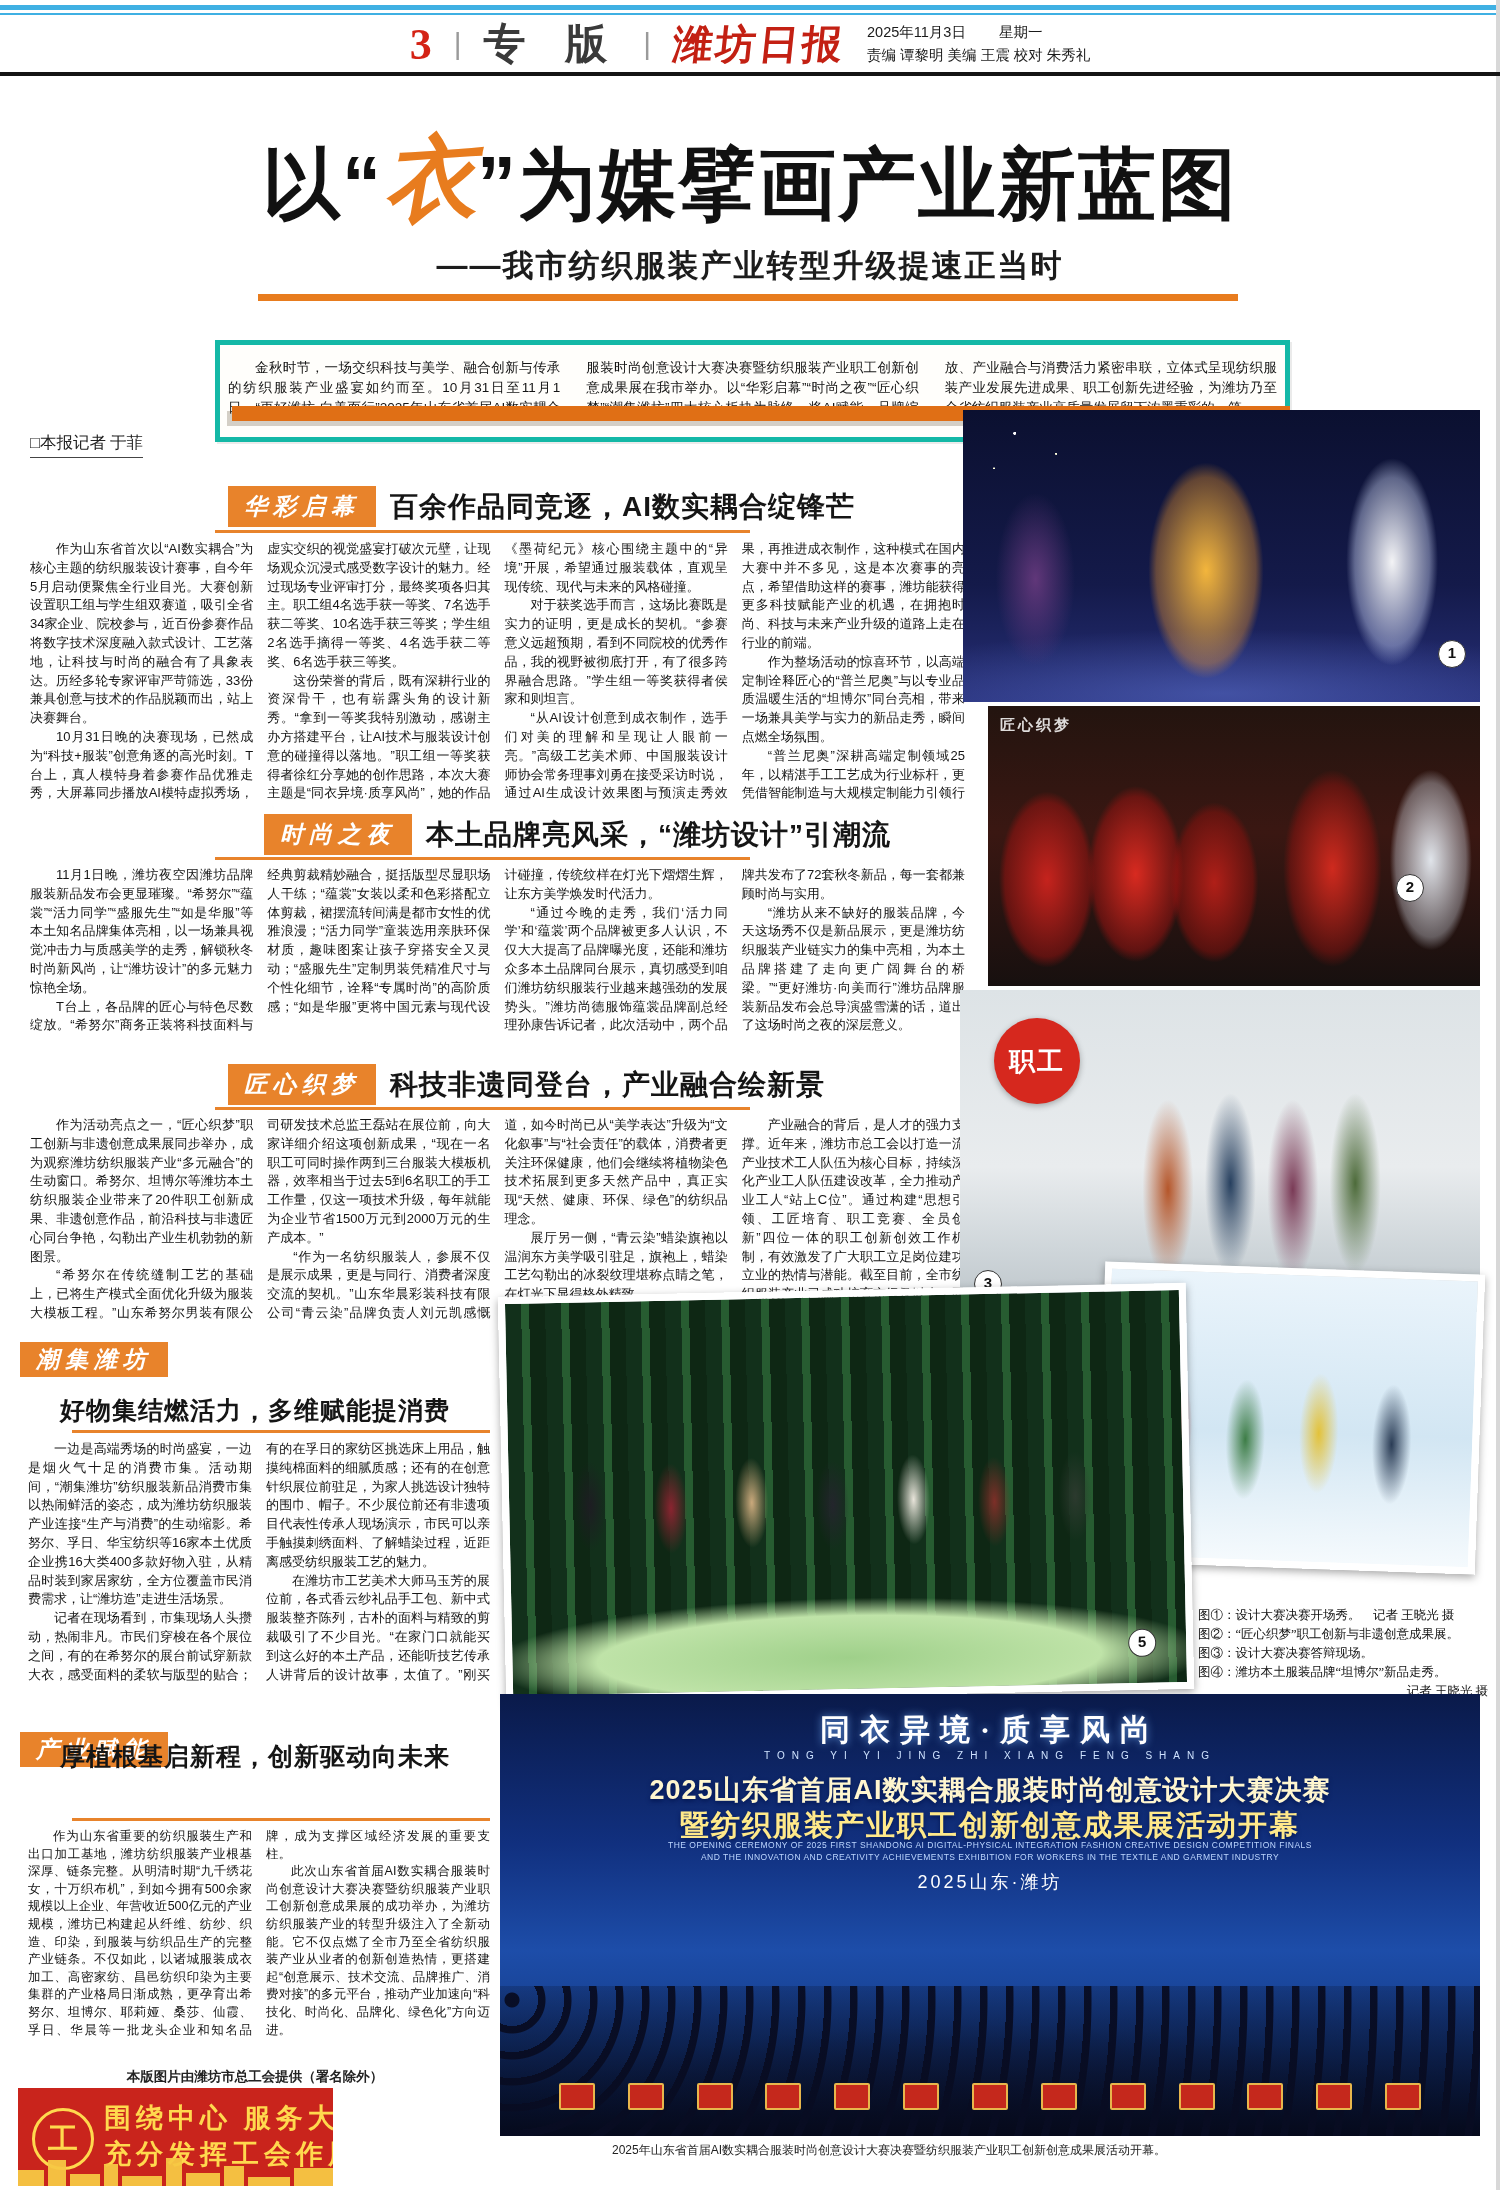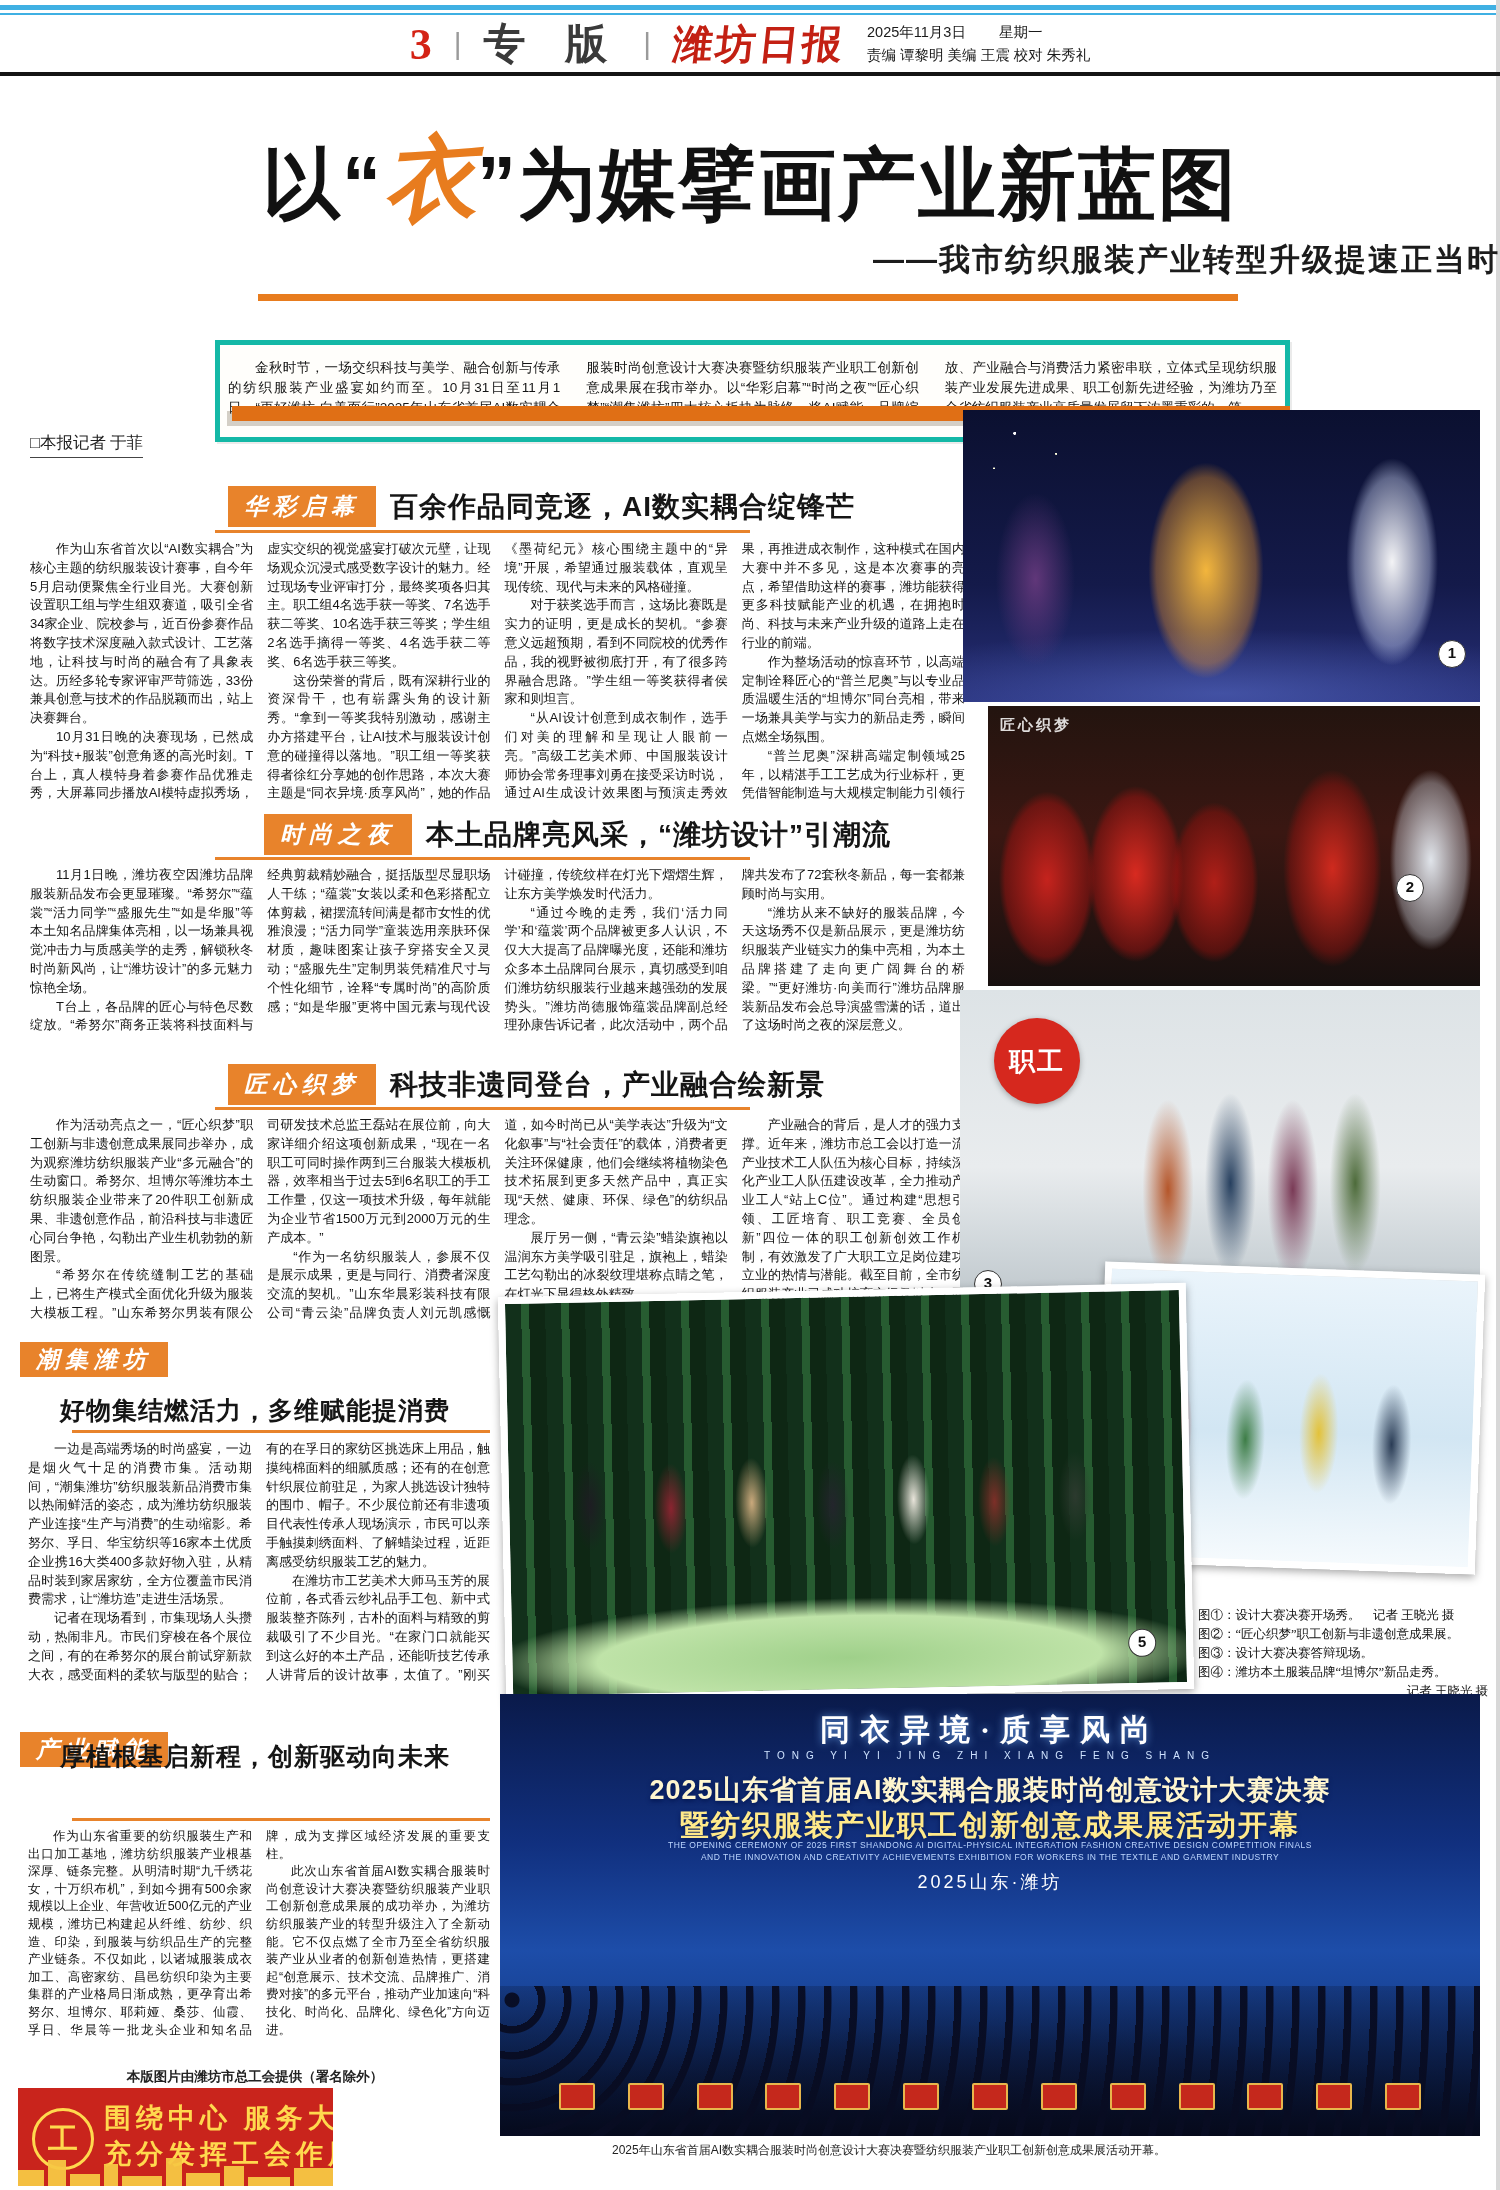--- a/index.html
+++ b/index.html
@@ -108,21 +108,21 @@
       <span>2025年11月3日</span>　　
       <span>星期一</span><br>
       <span>责编 谭黎明 美编 王震 校对 朱秀礼</span>
     </span>
   </div>
   <div class="abs rule-black" style="left:0;top:72px;width:1500px;"></div>
 
   <div class="abs mainline" style="left:0;top:118px;">
     <span>以“</span><span class="acc">衣</span><span>”为媒擘画产业新蓝图</span>
   </div>
-  <div class="abs subline" style="left:0;top:239px;text-align:right;">——我市纺织服装产业转型升级提速正当时</div>
+  <div class="abs subline" style="left:0;top:245px;">——我市纺织服装产业转型升级提速正当时</div>
 
   <div class="abs intro-topbar" style="left:258px;top:294px;width:980px;"></div>
   <div class="abs intro-box" style="left:215px;top:300px;width:1075px;height:102px;">
     <div class="intro-text">金秋时节，一场交织科技与美学、融合创新与传承的纺织服装产业盛宴如约而至。10月31日至11月1日，“更好潍坊·向美而行”2025年山东省首届AI数实耦合服装时尚创意设计大赛决赛暨纺织服装产业职工创新创意成果展在我市举办。以“华彩启幕”“时尚之夜”“匠心织梦”“潮集潍坊”四大核心板块为脉络，将AI赋能、品牌绽放、产业融合与消费活力紧密串联，立体式呈现纺织服装产业发展先进成果、职工创新先进经验，为潍坊乃至全省纺织服装产业高质量发展留下浓墨重彩的一笔。</div>
   </div>
   <div class="abs intro-botbar" style="left:232px;top:406px;width:1058px;height:15px;"></div>
 
   <div class="abs byline" style="left:30px;top:432px;">□本报记者 于菲</div>
 
   <div class="abs sec-head" style="left:228px;top:486px;">

